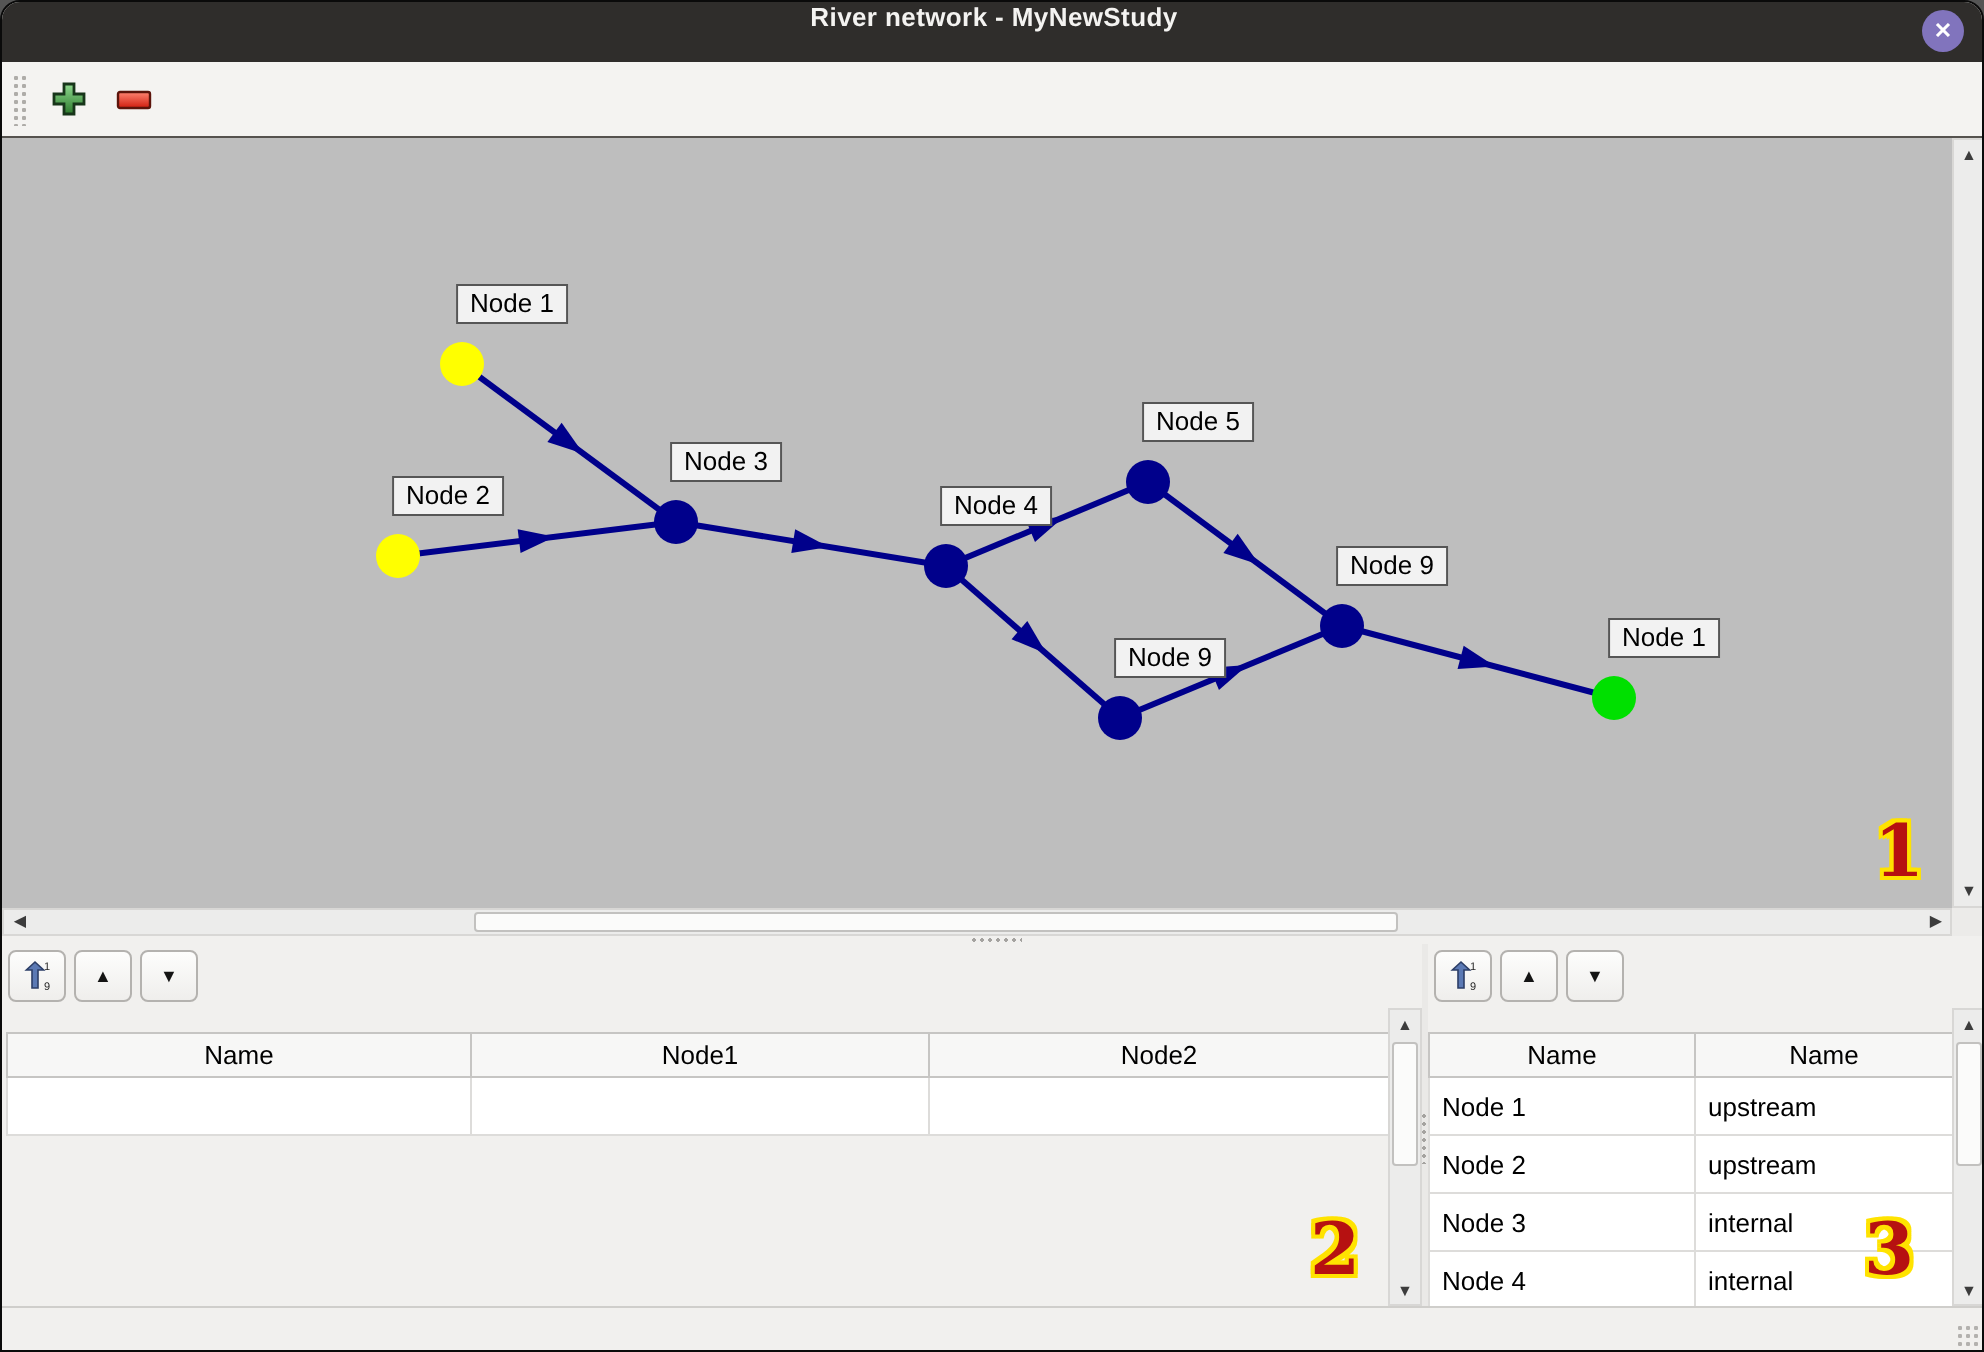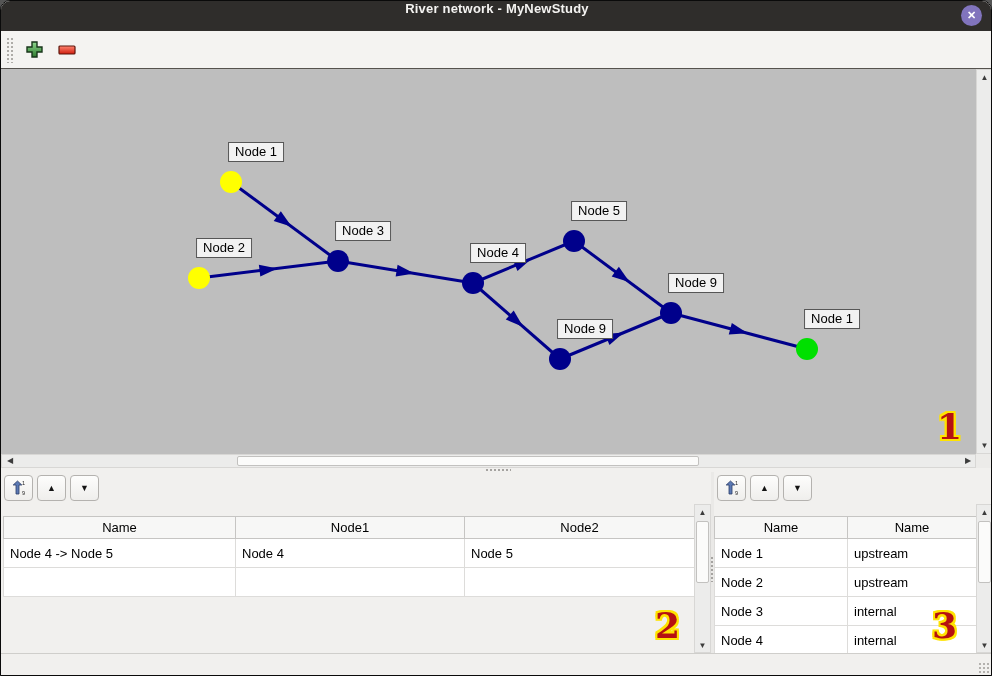--- a/index.html
+++ b/index.html
@@ -215,25 +215,20 @@
         <table class="t-reaches">
             <thead>
               <tr>
                 <th>Name</th>
                 <th>Node1</th>
                 <th>Node2</th>
               </tr>
             </thead>
             <tbody>
               <tr>
-                <td>Node 4 -&gt; Node 5</td>
-                <td>Node 4</td>
-                <td>Node 5</td>
-              </tr>
-              <tr>
                 <td></td>
                 <td></td>
                 <td></td>
               </tr>
             </tbody>
           </table>
         <div class="tsb tsb-left sb">
           <div class="sb-arrow up">▲</div>
           <div class="vthumb"></div>
           <div class="sb-arrow down">▼</div>

